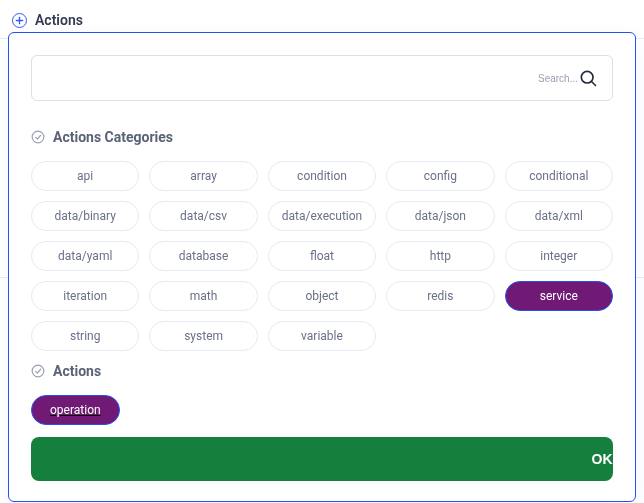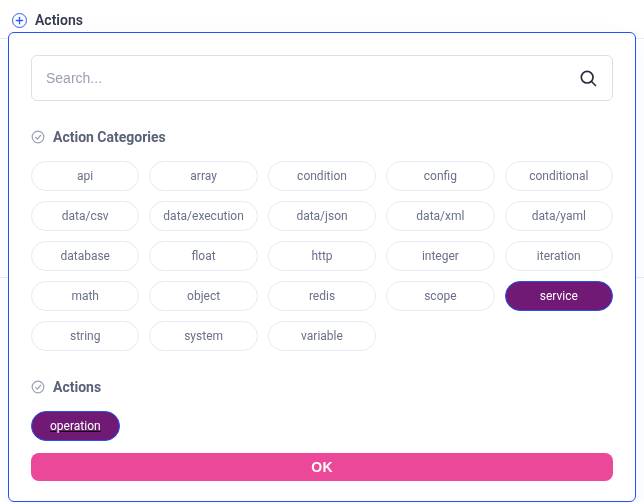--- a/index.html
+++ b/index.html
@@ -64,23 +64,24 @@
       display: flex;
       align-items: center;
       padding: 0 14px;
       height: 46px;
       margin-bottom: 28px;
     }
     .search-input {
       flex: 1;
       border: none;
       outline: none;
-      font-size: 14px;
+      font-size: 10px;
       color: #333;
       background: transparent;
+      text-align: right;
     }
     .search-input::placeholder {
       color: #9aa0b3;
     }
     .search-icon {
       color: #242a3f;
       display: inline-flex;
     }
     .search-icon svg {
       width: 20px;
@@ -107,21 +108,21 @@
     }
     .section-title {
       font-size: 14px;
       font-weight: 700;
       color: #5a6278;
     }
     .chip-grid {
       display: grid;
       grid-template-columns: repeat(5, 1fr);
       gap: 10px;
-      margin-bottom: 28px;
+      margin-bottom: 12px;
     }
     .chip {
       height: 30px;
       border: 1px solid #e8eaf1;
       background: #ffffff;
       border-radius: 999px;
       display: flex;
       align-items: center;
       justify-content: center;
       font-size: 12px;
@@ -137,29 +138,30 @@
       color: #ffffff;
     }
     .actions-row {
       display: flex;
       gap: 10px;
       margin-bottom: 12px;
       text-decoration: underline;
     }
     .ok-button {
       width: 100%;
-      height: 28px;
+      height: 44px;
       border: none;
       border-radius: 8px;
-      background: #ec4899;
+      background: #15803d;
       color: #ffffff;
       font-size: 14px;
       font-weight: 600;
       cursor: pointer;
       letter-spacing: 0.3px;
+      text-align: right;
     }
     .bg-hr {
       position: absolute;
       left: 0;
       right: 0;
       top: 277px;
       border: none;
       border-top: 1px solid #e9ebf2;
       z-index: -1;
     }
@@ -192,40 +194,43 @@
     </span>
   </div>
 
   <div class="section-header">
     <span class="check-circle">
       <svg viewBox="0 0 24 24" fill="none" stroke="currentColor" stroke-width="2" stroke-linecap="round" stroke-linejoin="round">
         <circle cx="12" cy="12" r="10"></circle>
         <polyline points="8 12.5 11 15.5 16.5 9"></polyline>
       </svg>
     </span>
-    <span class="section-title">Action Categories</span>
+    <span class="section-title">Actions Categories</span>
   </div>
 
   <div class="chip-grid" id="categories-grid">
       <div class="chip">
         <span>api</span>
       </div>
       <div class="chip">
         <span>array</span>
       </div>
       <div class="chip">
         <span>condition</span>
       </div>
       <div class="chip">
         <span>config</span>
       </div>
       <div class="chip">
         <span>conditional</span>
       </div>
       <div class="chip">
+        <span>data/binary</span>
+      </div>
+      <div class="chip">
         <span>data/csv</span>
       </div>
       <div class="chip">
         <span>data/execution</span>
       </div>
       <div class="chip">
         <span>data/json</span>
       </div>
       <div class="chip">
         <span>data/xml</span>
@@ -249,23 +254,20 @@
         <span>iteration</span>
       </div>
       <div class="chip">
         <span>math</span>
       </div>
       <div class="chip">
         <span>object</span>
       </div>
       <div class="chip">
         <span>redis</span>
-      </div>
-      <div class="chip">
-        <span>scope</span>
       </div>
       <div class="chip selected">
         <span>service</span>
       </div>
       <div class="chip">
         <span>string</span>
       </div>
       <div class="chip">
         <span>system</span>
       </div>

